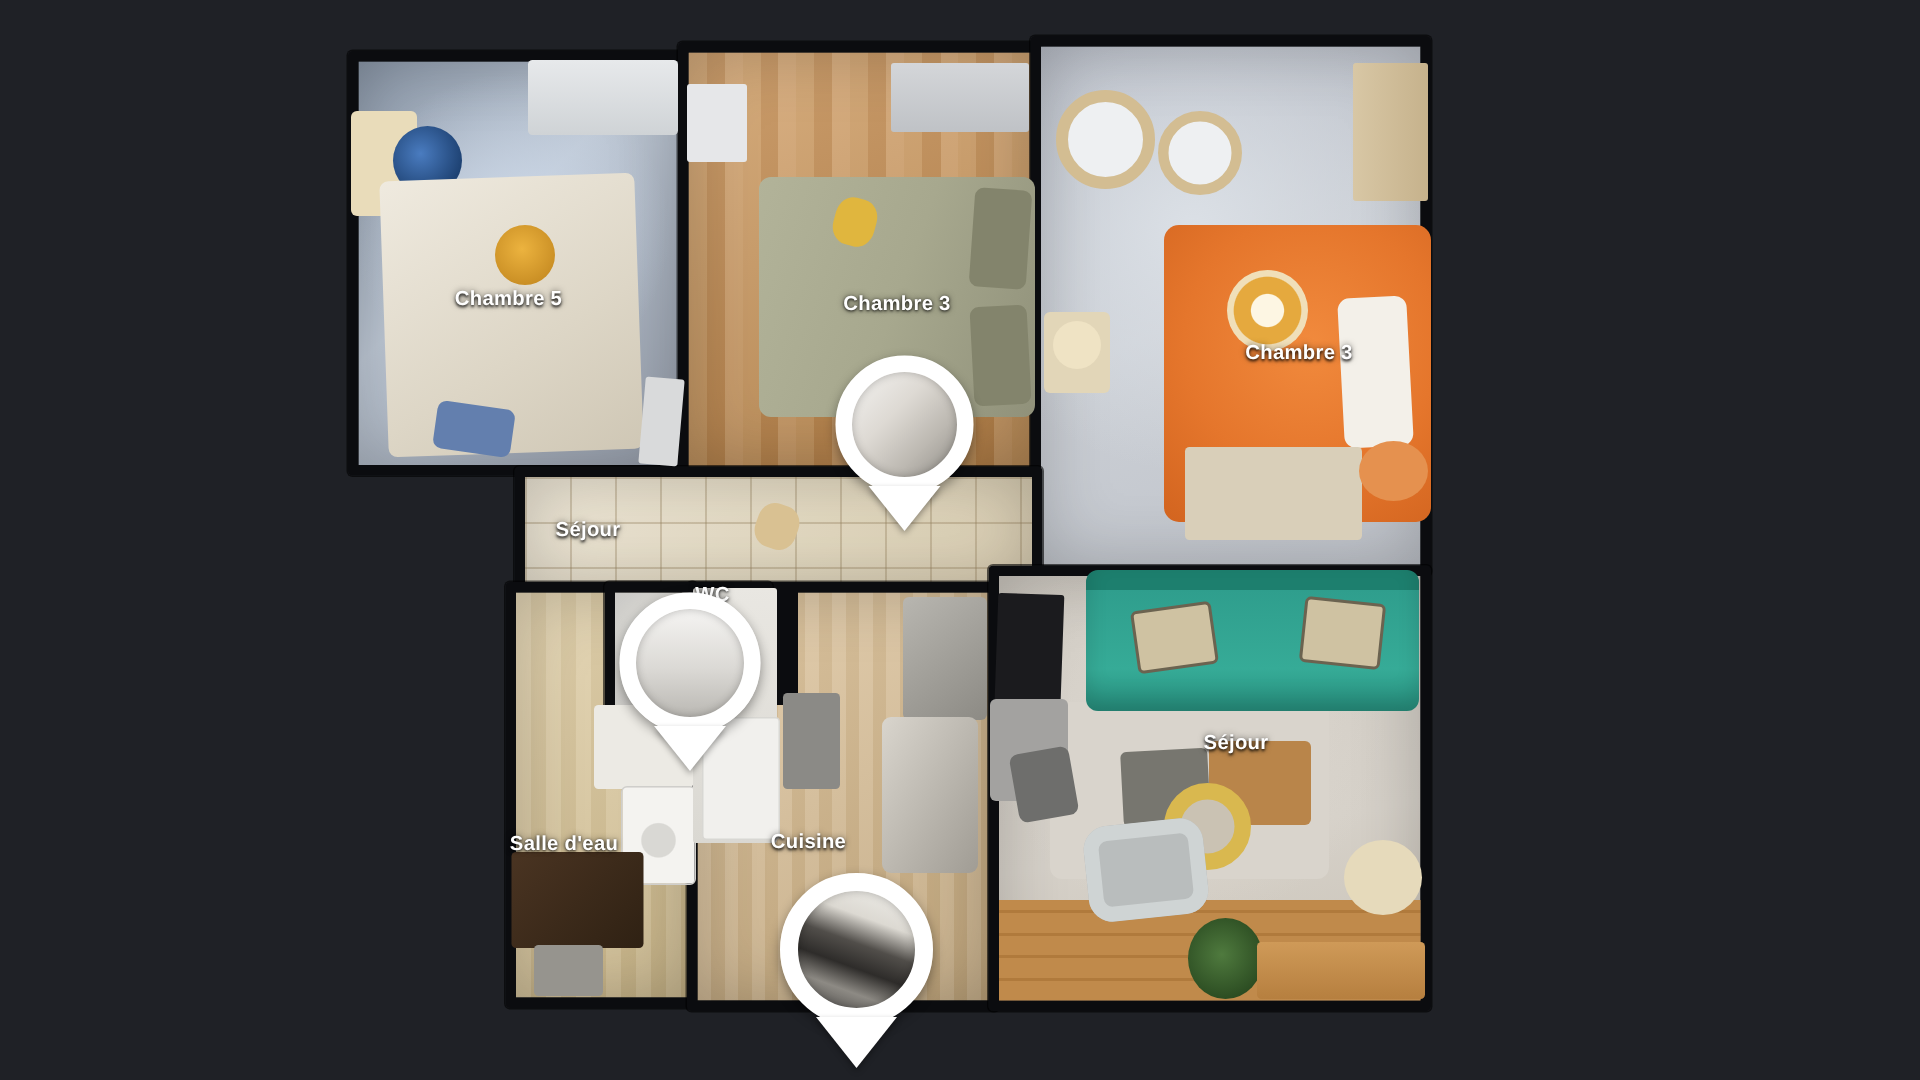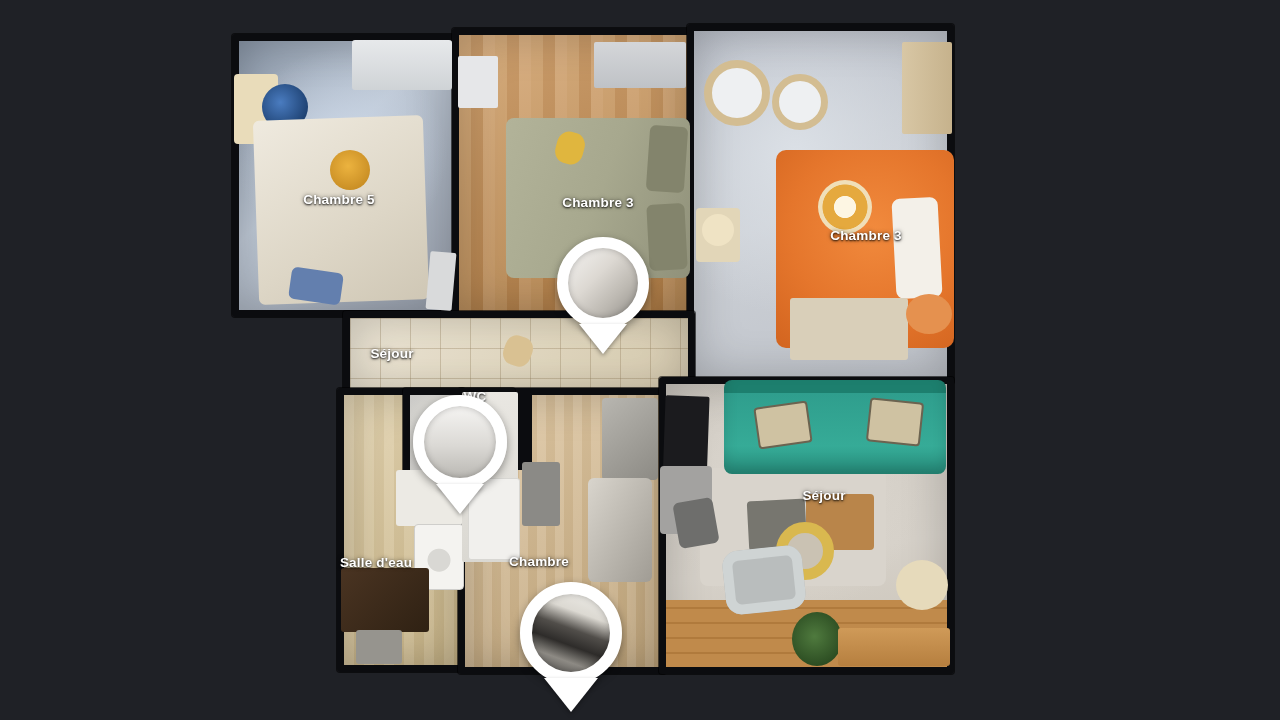--- a/index.html
+++ b/index.html
@@ -125,21 +125,21 @@
     <div class="f" style="left:896px;top:560px;width:52px;height:50px;border-radius:50%;background:#e6dabb;"></div>
     <div class="f" style="left:792px;top:612px;width:50px;height:54px;border-radius:50%;background:radial-gradient(circle at 45% 45%,#4f7a3e,#2c4d22 72%);"></div>
     <div class="f" style="left:838px;top:628px;width:112px;height:38px;background:linear-gradient(180deg,#cf9a58,#b67f3f);border-radius:3px;"></div>
 
     <span class="rlabel" style="left:339px;top:199px">Chambre 5</span>
     <span class="rlabel" style="left:598px;top:202px">Chambre 3</span>
     <span class="rlabel" style="left:866px;top:235px">Chambre 3</span>
     <span class="rlabel" style="left:392px;top:353px">Séjour</span>
     <span class="rlabel" style="left:475px;top:396px">WC</span>
     <span class="rlabel" style="left:376px;top:562px">Salle d'eau</span>
-    <span class="rlabel" style="left:539px;top:561px">Chambre</span>
+    <span class="rlabel" style="left:539px;top:561px">Cuisine</span>
     <span class="rlabel" style="left:824px;top:495px">Séjour</span>
 
     <div class="marker" style="left:557px;top:237px">
       <div class="ring pv-bedroom" style="width:92px;height:92px"></div>
       <div class="pointer"></div>
     </div>
     <div class="marker" style="left:413px;top:395px">
       <div class="ring pv-wc" style="width:94px;height:94px"></div>
       <div class="pointer"></div>
     </div>

